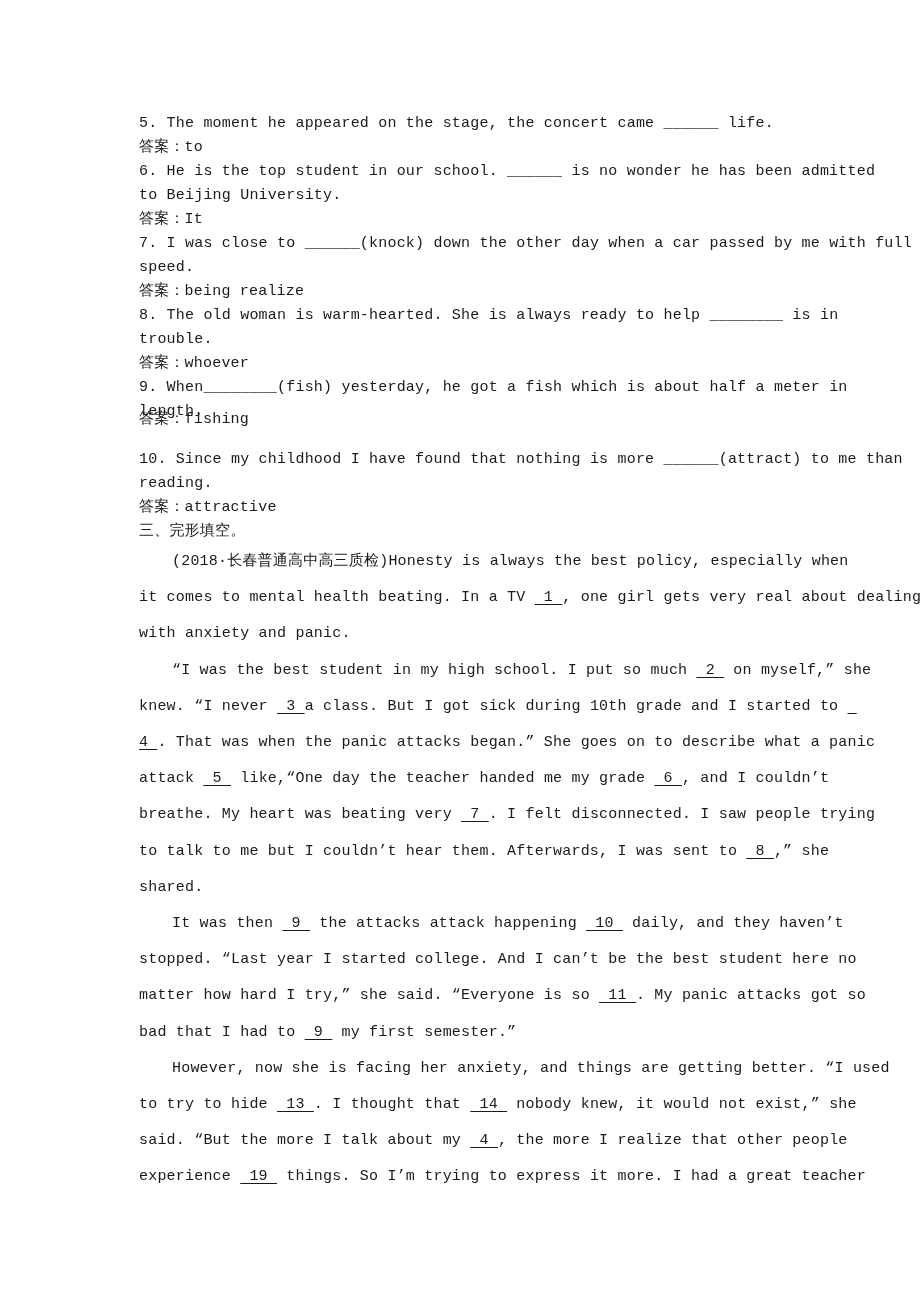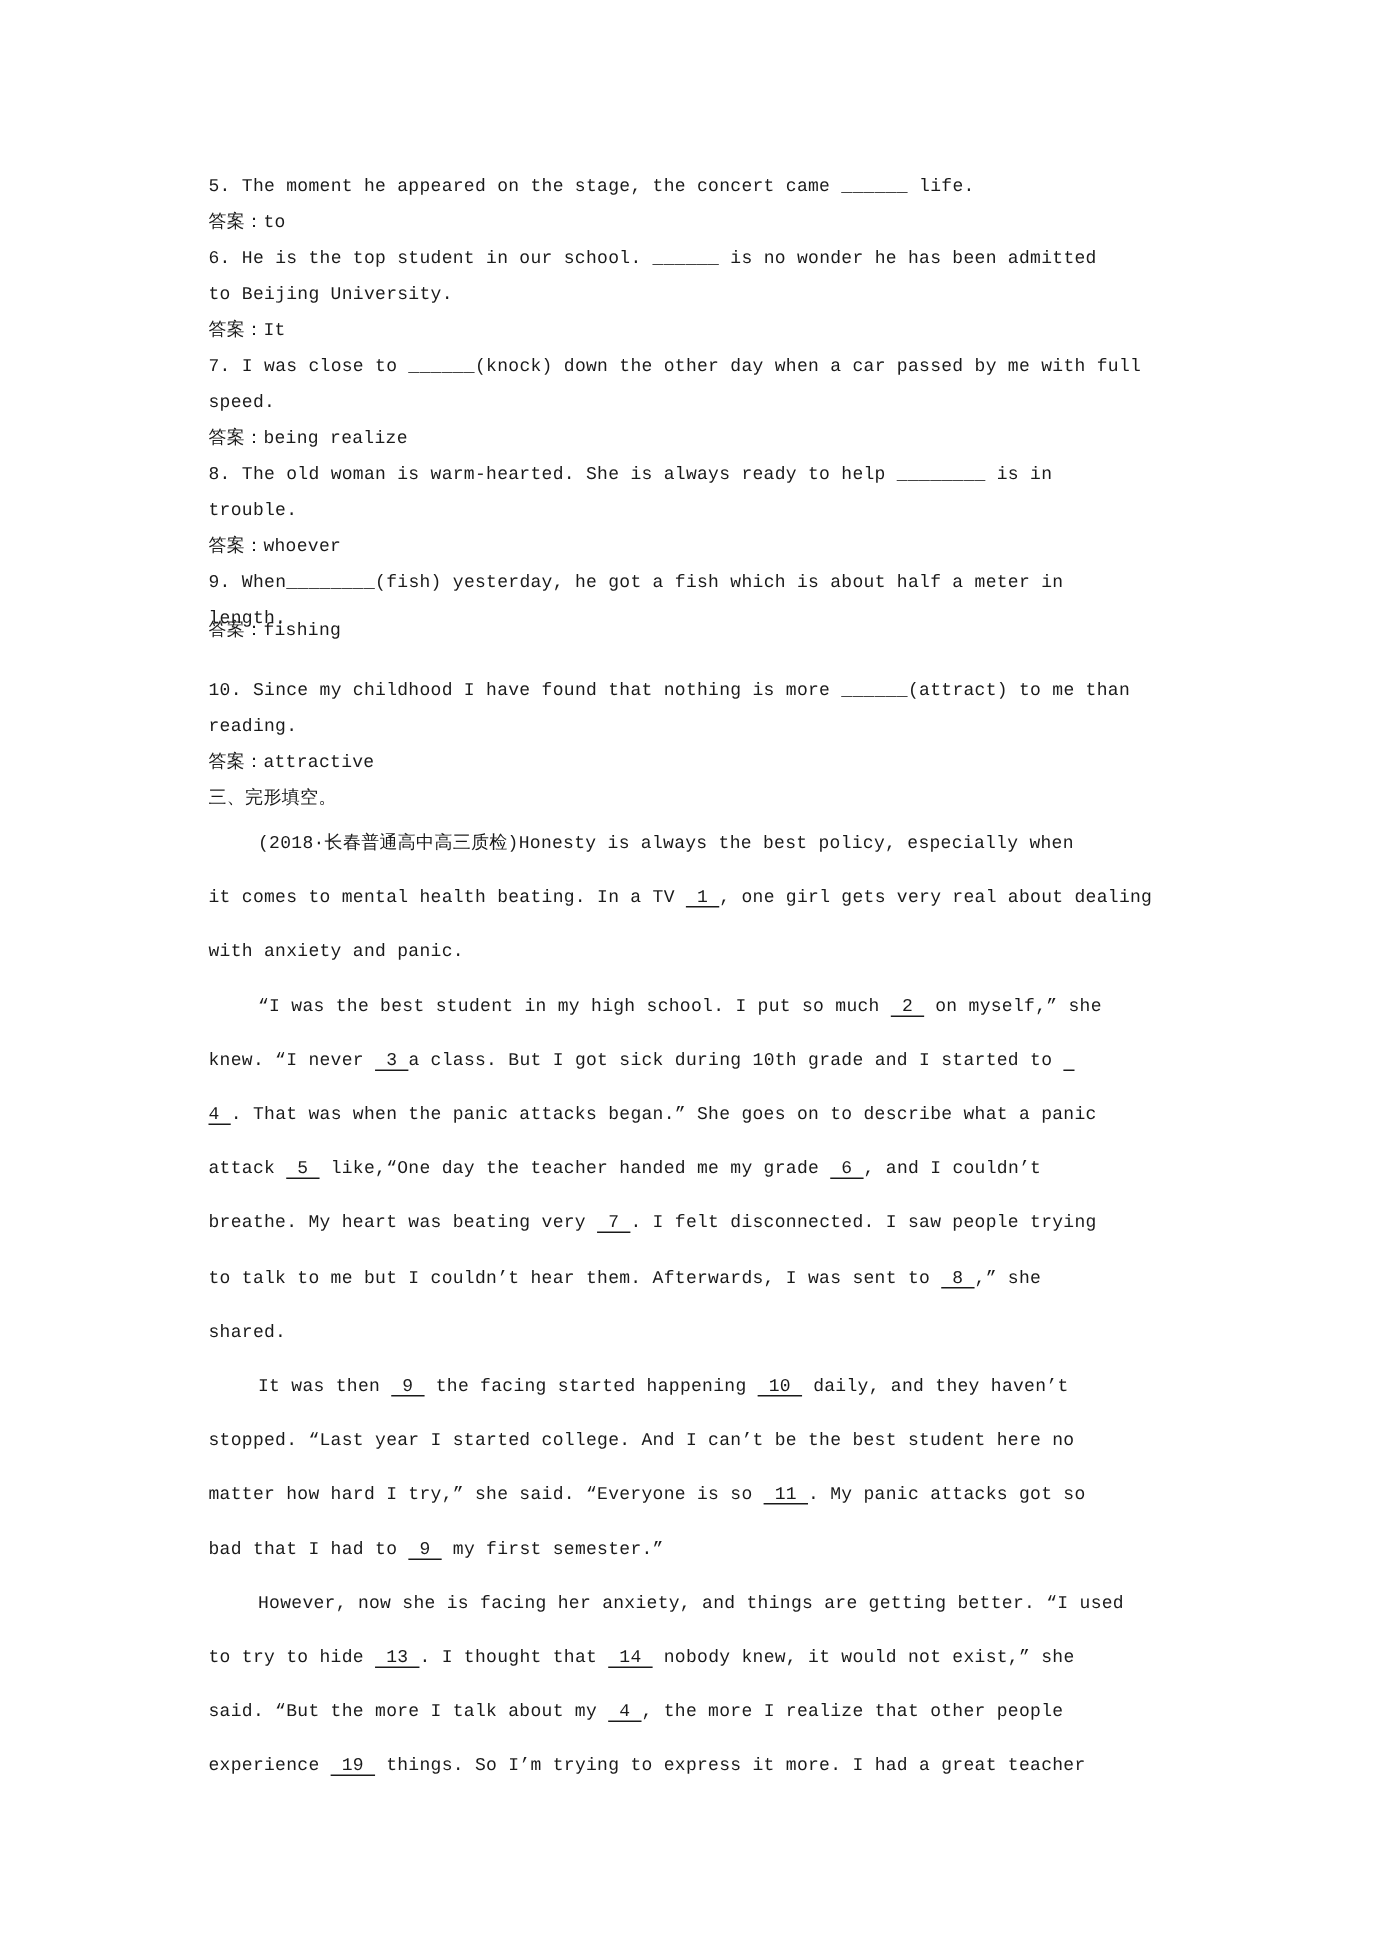--- a/index.html
+++ b/index.html
@@ -1,19 +1,19 @@
 <!DOCTYPE html>
 <html><head>
 <meta charset="utf-8">
 <style>
   html, body { margin:0; padding:0; background:#ffffff; }
   body { width:920px; height:1302px; position:relative; overflow:hidden;
          font-family:"Liberation Mono","DejaVu Sans Mono",monospace; color:#1a1a1a; }
   .page { position:absolute; left:139px; top:114px; width:700px; }
-  .line { position:absolute; left:0; white-space:pre; font-size:12px; line-height:20px; letter-spacing:0.2px; }
+  .line { position:absolute; left:0; white-space:pre; font-size:15px; line-height:20px; letter-spacing:0.2px; }
   .u { text-decoration:underline; text-underline-offset:3px; }
 </style>
 </head>
 <body>
 
 <div class="page">
 
   <div class="line" style="top:0px"><span>5.</span><span> The moment he appeared on the stage, the concert came </span><span>______</span><span> life.</span></div>
   <div class="line" style="top:24px"><span>答案：</span><span>to</span></div>
 
@@ -43,21 +43,21 @@
       <div class="line" style="top: 438px; left: 33px;"><span>(2018·长春普通高中高三质检)Honesty is always the best policy, especially when</span></div>
       <div class="line" style="top: 474.2px;"><span>it comes to mental health beating. In a TV </span><span class="u"> 1 </span><span>, one girl gets very real about dealing</span></div>
       <div class="line" style="top: 510.4px;"><span>with anxiety and panic.</span></div>
       <div class="line" style="top: 546.6px; left: 33px; text-align: right;"><span>“I was the best student in my high school. I put so much </span><span class="u"> 2 </span><span> on myself,” she</span></div>
       <div class="line" style="top: 582.8px;"><span>knew. “I never </span><span class="u"> 3 </span><span>a class. But I got sick during 10th grade and I started to </span><span class="u"> </span></div>
       <div class="line" style="top: 619px; text-align: right;"><span class="u">4 </span><span>. That was when the panic attacks began.” She goes on to describe what a panic</span></div>
       <div class="line" style="top: 655.2px;"><span>attack </span><span class="u"> 5 </span><span> like,“One day the teacher handed me my grade </span><span class="u"> 6 </span><span>, and I couldn’t</span></div>
       <div class="line" style="top: 691.4px;"><span>breathe. My heart was beating very </span><span class="u"> 7 </span><span>. I felt disconnected. I saw people trying</span></div>
       <div class="line" style="top: 727.6px;"><span>to talk to me but I couldn’t hear them. Afterwards, I was sent to </span><span class="u"> 8 </span><span>,” she</span></div>
       <div class="line" style="top: 763.8px;"><span>shared.</span></div>
-      <div class="line" style="top: 800px; left: 33px;"><span>It was then </span><span class="u"> 9 </span><span> the facing started happening </span><span class="u"> 10 </span><span> daily, and they haven’t</span></div>
+      <div class="line" style="top: 800px; left: 33px;"><span>It was then </span><span class="u"> 9 </span><span> the attacks attack happening </span><span class="u"> 10 </span><span> daily, and they haven’t</span></div>
       <div class="line" style="top: 836.2px;"><span>stopped. “Last year I started college. And I can’t be the best student here no</span></div>
       <div class="line" style="top: 872.4px;"><span>matter how hard I try,” she said. “Everyone is so </span><span class="u"> 11 </span><span>. My panic attacks got so</span></div>
       <div class="line" style="top: 908.6px;"><span>bad that I had to </span><span class="u"> 9 </span><span> my first semester.”</span></div>
       <div class="line" style="top: 944.8px; left: 33px;"><span>However, now she is facing her anxiety, and things are getting better. “I used</span></div>
       <div class="line" style="top: 981px;"><span>to try to hide </span><span class="u"> 13 </span><span>. I thought that </span><span class="u"> 14 </span><span> nobody knew, it would not exist,” she</span></div>
       <div class="line" style="top: 1017.2px;"><span>said. “But the more I talk about my </span><span class="u"> 4 </span><span>, the more I realize that other people</span></div>
       <div class="line" style="top: 1053.4px;"><span>experience </span><span class="u"> 19 </span><span> things. So I’m trying to express it more. I had a great teacher</span></div>
     </div>
 </div>
 

